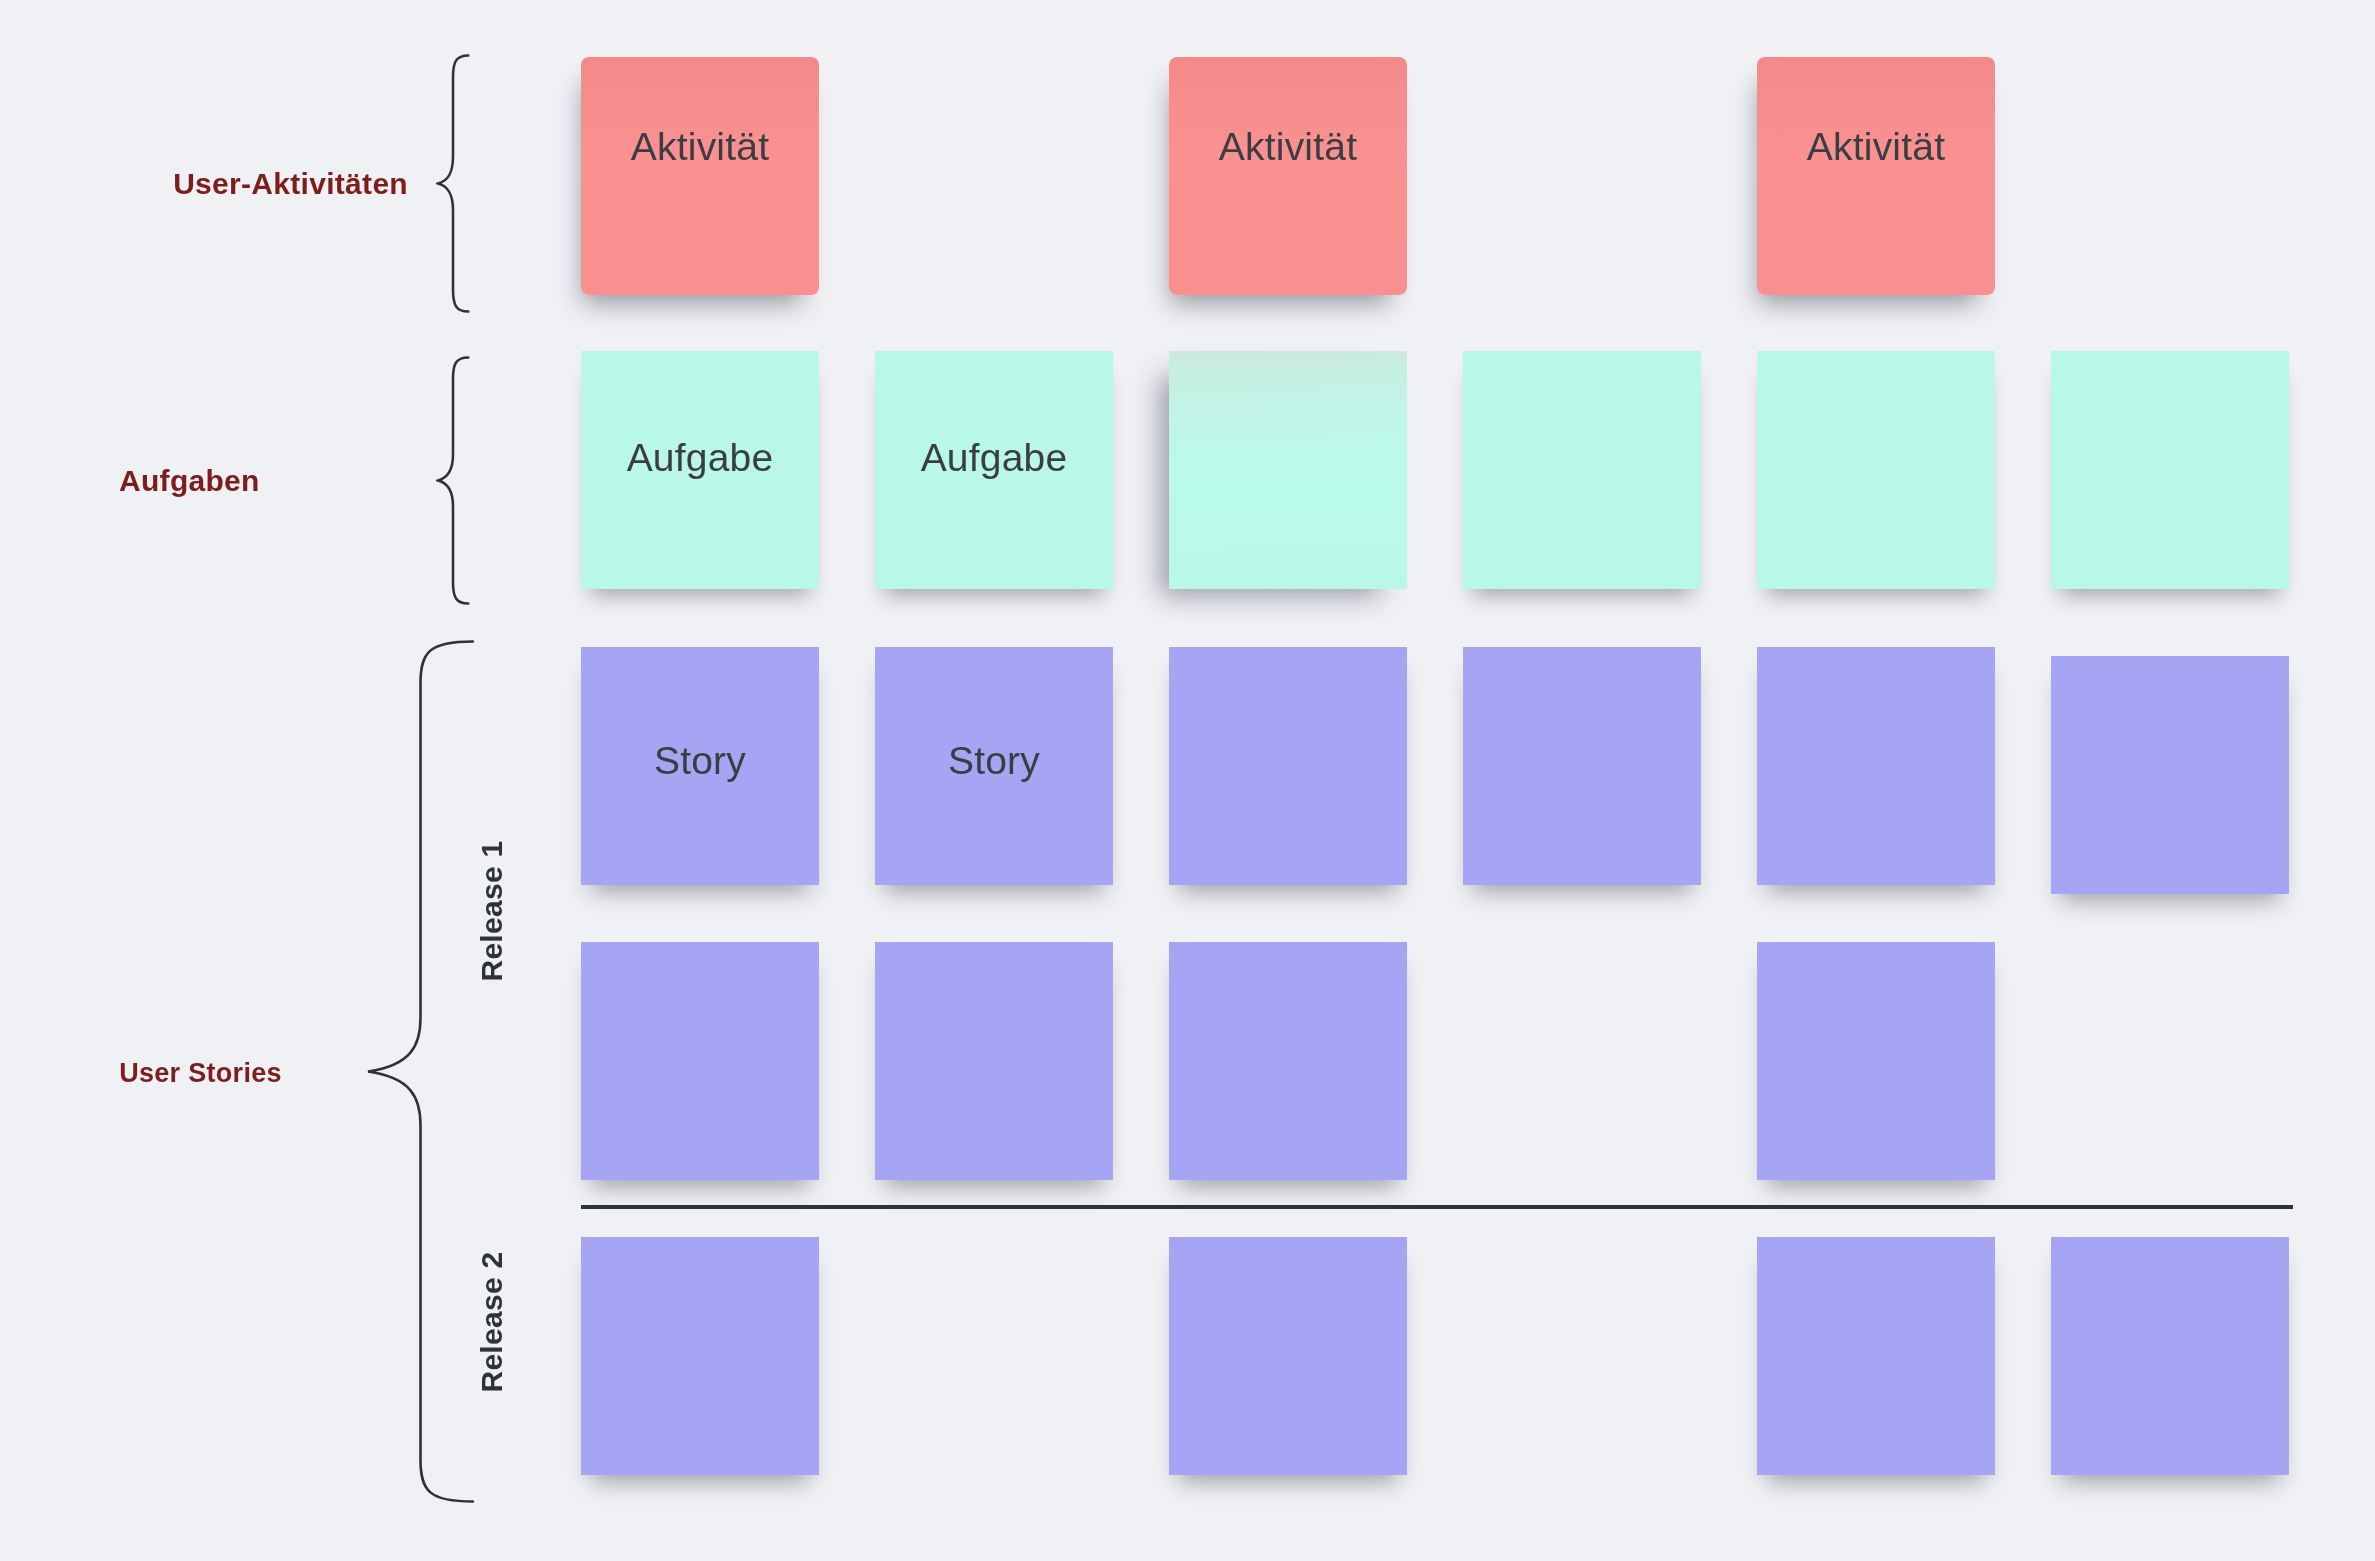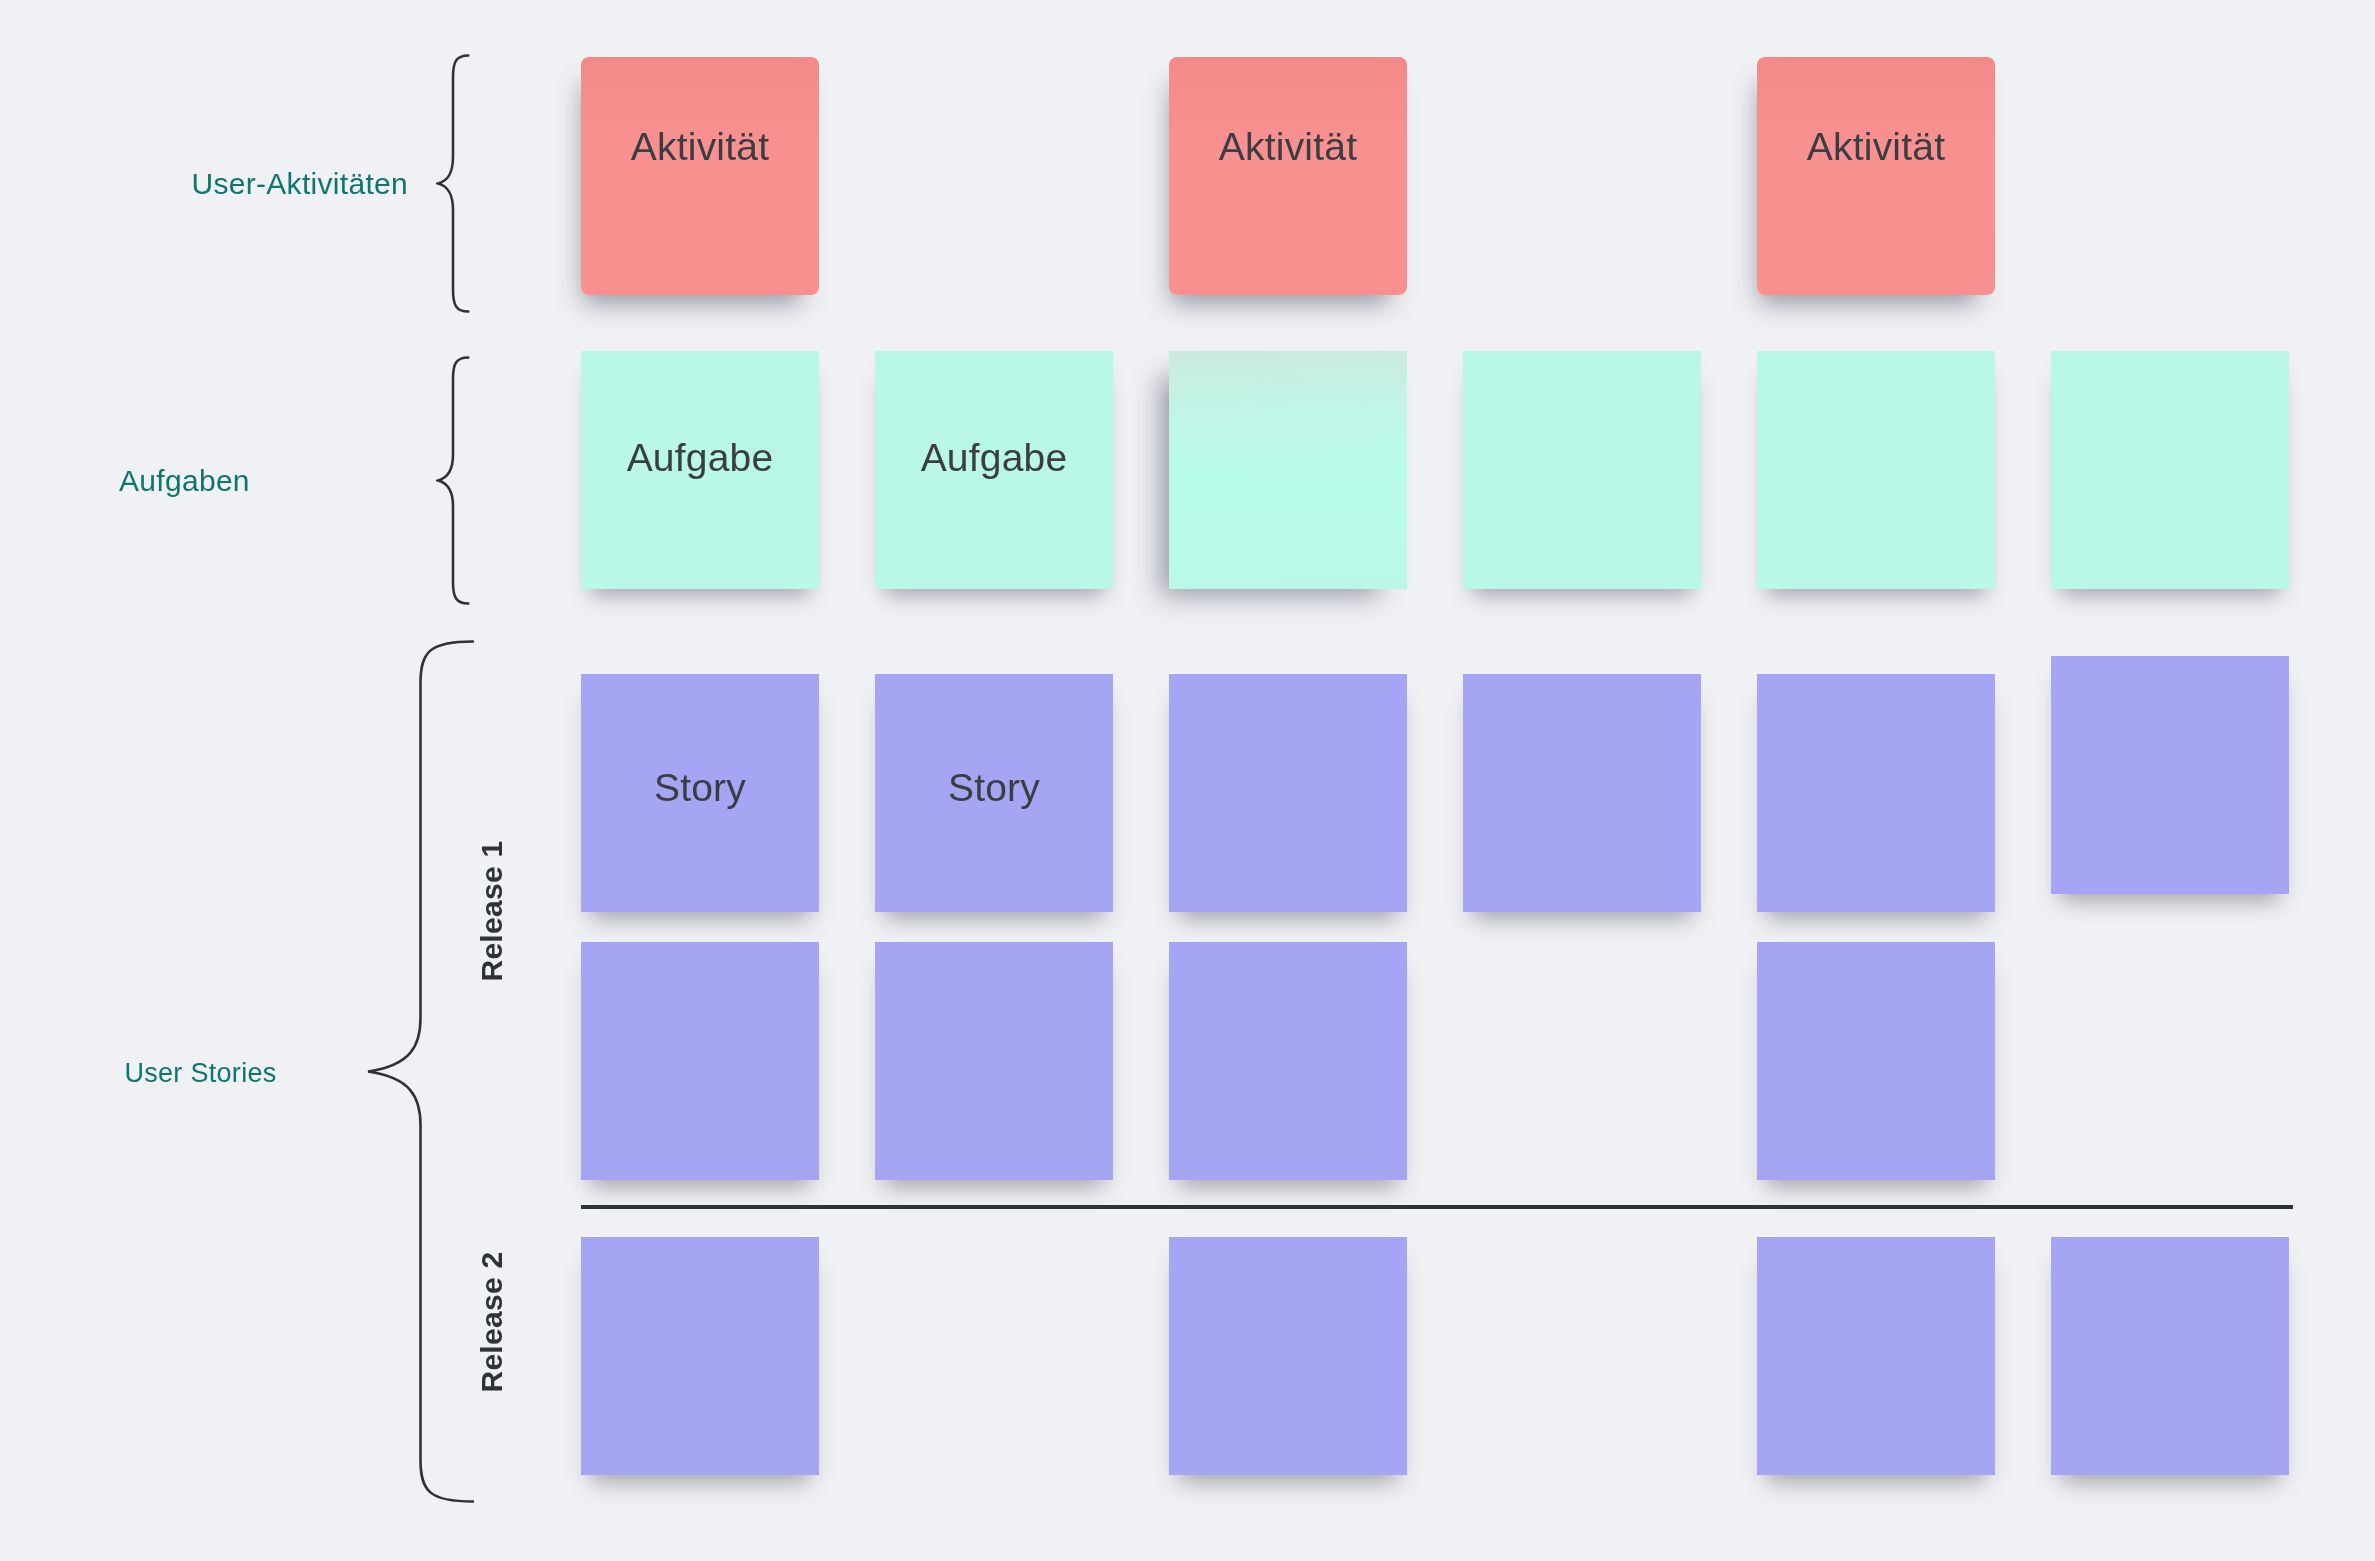--- a/index.html
+++ b/index.html
@@ -38,35 +38,35 @@
   .note-story {
     background:#a6a5f3;
     padding-bottom:10px;
     box-shadow:0 16px 22px -10px rgba(40,42,60,.42);
   }
 
   
   .c1{left:581px} .c2{left:875px} .c3{left:1169px}
   .c4{left:1463px} .c5{left:1757px} .c6{left:2051px}
   
-  .r1{top:57px} .r2{top:351px} .r3{top:674px} .r4{top:942px} .r5{top:1237px}
+  .r1{top:57px} .r2{top:351px} .r3{top:647px} .r4{top:942px} .r5{top:1237px}
   .r3.dropped{top:656px}
 
   
   .release-divider {
     position:absolute; left:581px; top:1205px;
     width:1712px; height:4px; background:#2e3338;
   }
 
   
   .brace { position:absolute; }
   .brace path { fill:none; stroke:#2e3238; stroke-width:2.6; stroke-linecap:round; }
 
   
-  .side-label { position:absolute; font-weight:400; color:#0f766e; letter-spacing:0.3px; }
+  .side-label { position:absolute; font-weight:700; color:#7f1d1d; letter-spacing:0.3px; }
   #label-activities { left:119px; top:164px; width:289px; text-align:right; font-size:30px; line-height:40px; }
   #label-tasks      { left:119px; top:461px; width:289px; font-size:30px; line-height:40px; }
   #label-stories    { left:84px;  top:1051px; width:233px; text-align:center; font-size:27px; line-height:44px; }
   .release-label {
     position:absolute; transform:translate(-50%,-50%) rotate(-90deg);
     font-weight:700; font-size:30px; white-space:nowrap;
     color:#2f3338; letter-spacing:0.3px;
   }
   #release-1 { left:492px; top:911px; }
   #release-2 { left:492px; top:1322px; }

